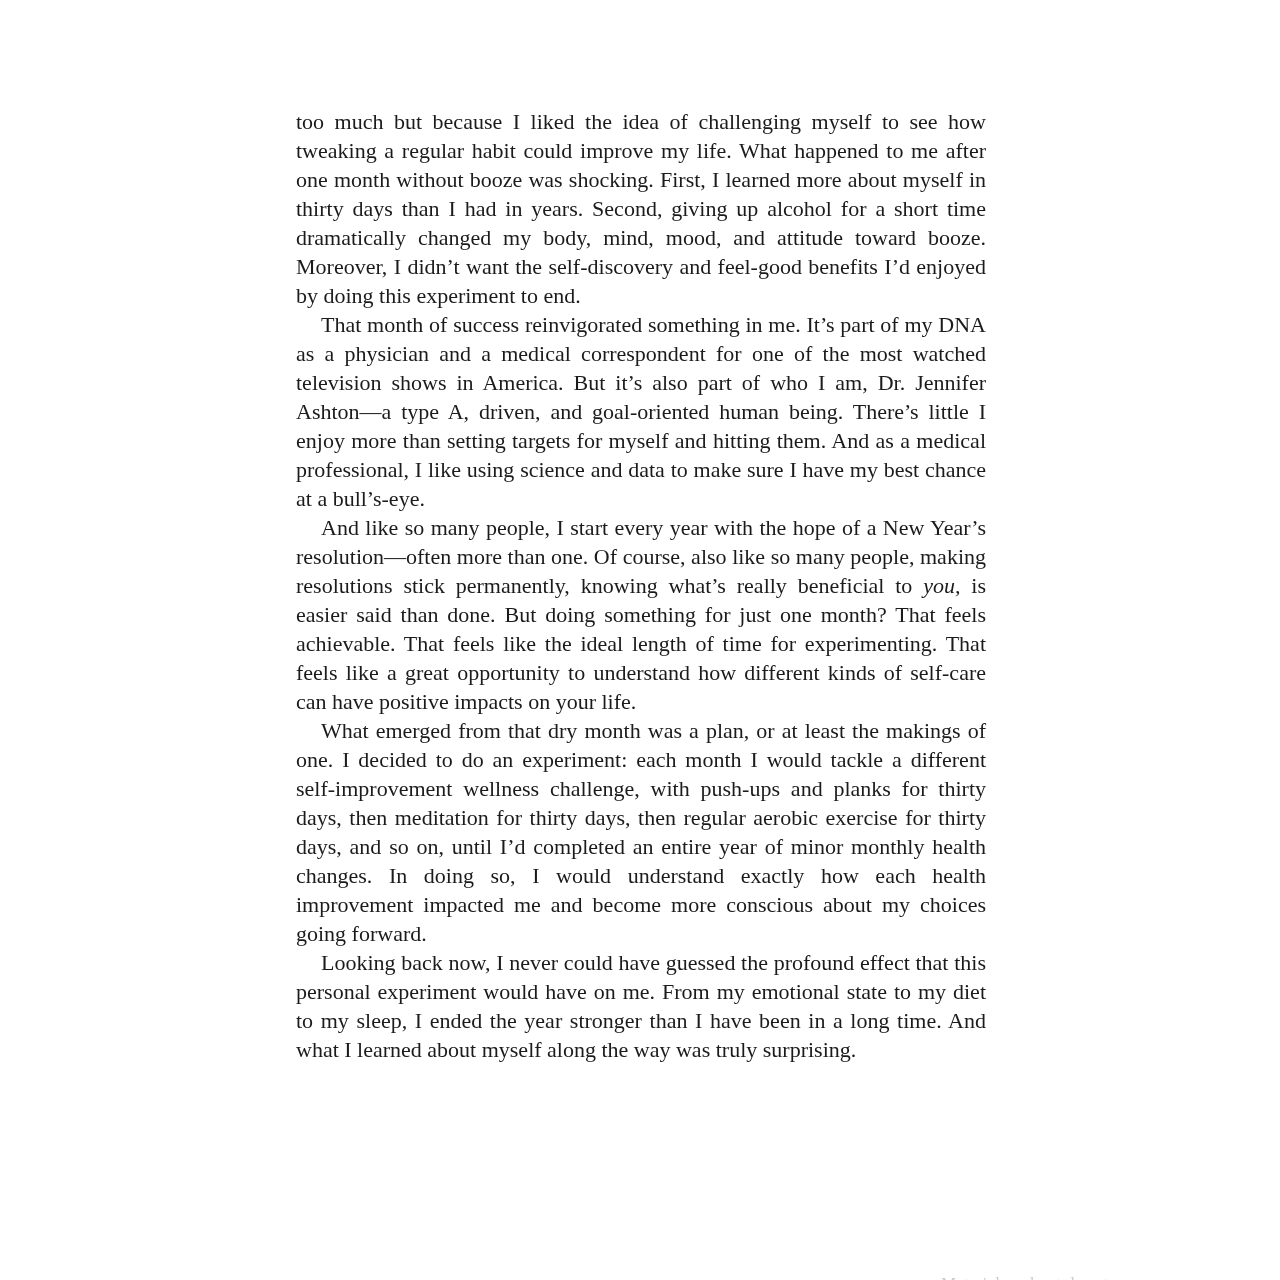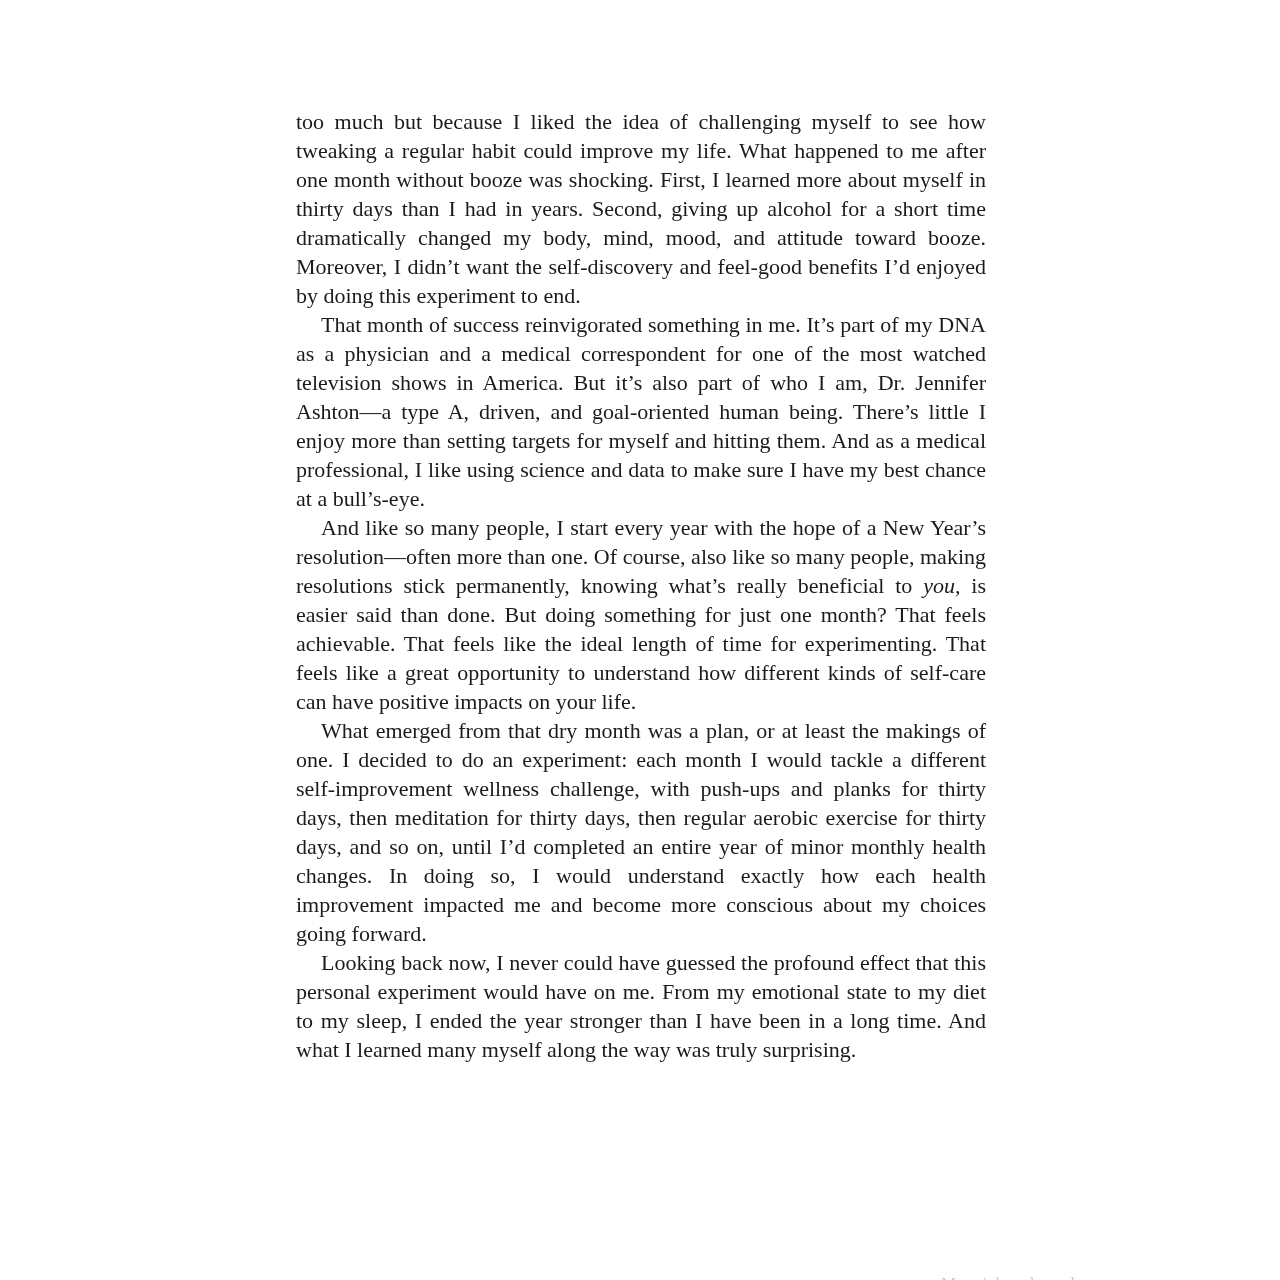--- a/index.html
+++ b/index.html
@@ -49,17 +49,17 @@
 </style>
 </head>
 <body>
 
 <div class="page">
   <div class="text-column">
     <p class="para no-indent">too much but because I liked the idea of challenging myself to see how tweaking a regular habit could improve my life. What happened to me after one month without booze was shocking. First, I learned more about myself in thirty days than I had in years. Second, giving up alcohol for a short time dramatically changed my body, mind, mood, and attitude toward booze. Moreover, I didn’t want the self-discovery and feel-good benefits I’d enjoyed by doing this experiment to end.</p>
     <p class="para">That month of success reinvigorated something in me. It’s part of my DNA as a physician and a medical correspondent for one of the most watched television shows in America. But it’s also part of who I am, Dr. Jennifer Ashton—a type A, driven, and goal-oriented human being. There’s little I enjoy more than setting targets for myself and hitting them. And as a medical professional, I like using science and data to make sure I have my best chance at a bull’s-eye.</p>
     <p class="para"><span>And like so many people, I start every year with the hope of a New Year’s resolution—often more than one. Of course, also like so many people, making resolutions stick permanently, knowing what’s really beneficial to </span><em>you,</em><span> is easier said than done. But doing something for just one month? That feels achievable. That feels like the ideal length of time for experimenting. That feels like a great opportunity to understand how different kinds of self-care can have positive impacts on your life.</span></p>
     <p class="para">What emerged from that dry month was a plan, or at least the makings of one. I decided to do an experiment: each month I would tackle a different self-improvement wellness challenge, with push-ups and planks for thirty days, then meditation for thirty days, then regular aerobic exercise for thirty days, and so on, until I’d completed an entire year of minor monthly health changes. In doing so, I would understand exactly how each health improvement impacted me and become more conscious about my choices going forward.</p>
-    <p class="para">Looking back now, I never could have guessed the profound effect that this personal experiment would have on me. From my emotional state to my diet to my sleep, I ended the year stronger than I have been in a long time. And what I learned many myself along the way was truly surprising.</p>
+    <p class="para">Looking back now, I never could have guessed the profound effect that this personal experiment would have on me. From my emotional state to my diet to my sleep, I ended the year stronger than I have been in a long time. And what I learned about myself along the way was truly surprising.</p>
   </div>
 
   <div class="watermark">Material cu drept de autor</div>
 </div>
 
 </body></html>

